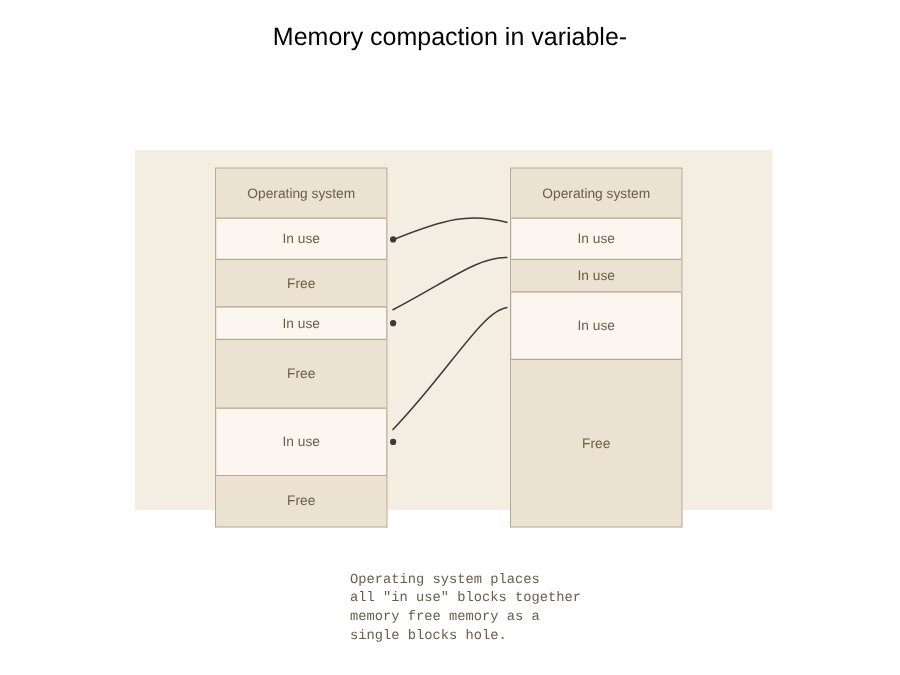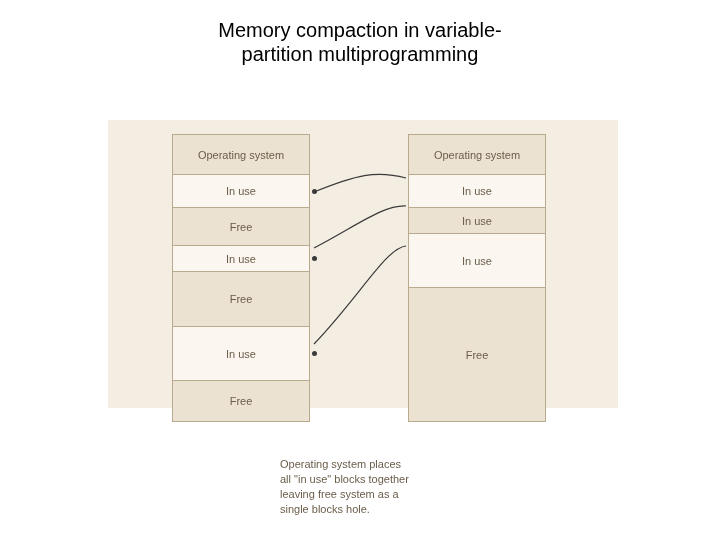--- a/index.html
+++ b/index.html
@@ -53,37 +53,36 @@
     background: #3a3a3a;
     border-radius: 50%;
   }
   .caption {
     position: absolute;
     left: 172px;
     top: 337px;
     font-size: 11px;
     line-height: 1.35;
     color: #6b5d4a;
-    font-family: Liberation Sans, sans-serif;
+    font-family: Liberation Mono, monospace;
   }
   svg.arrows {
     position: absolute;
     left: 0;
     top: 0;
     width: 510px;
     height: 400px;
     pointer-events: none;
   }
 </style>
 </head>
 <body>
 
 <div class="title">
   <span>Memory compaction in variable-</span><br>
-  <span>partition multiprogramming</span>
 </div>
 
 <div class="diagram-area">
 
   <svg class="arrows">
     <path d="M 206 72 C 248 55, 268 50, 298 58" stroke="#3a3a3a" stroke-width="1.2" fill="none"></path>
     <path d="M 206 128 C 250 105, 275 85, 298 86" stroke="#3a3a3a" stroke-width="1.2" fill="none"></path>
     <path d="M 206 224 C 252 176, 278 128, 298 126" stroke="#3a3a3a" stroke-width="1.2" fill="none"></path>
   </svg>
 
@@ -128,17 +127,17 @@
       <span>In use</span>
     </div>
     <div class="block darker" style="height:133px">
       <span>Free</span>
     </div>
   </div>
 
   <div class="caption">
     <span>Operating system places</span><br>
     <span>all "in use" blocks together</span><br>
-    <span>leaving free system as a</span><br>
+    <span>memory free memory as a</span><br>
     <span>single blocks hole.</span>
   </div>
 
 </div>
 
 </body></html>

